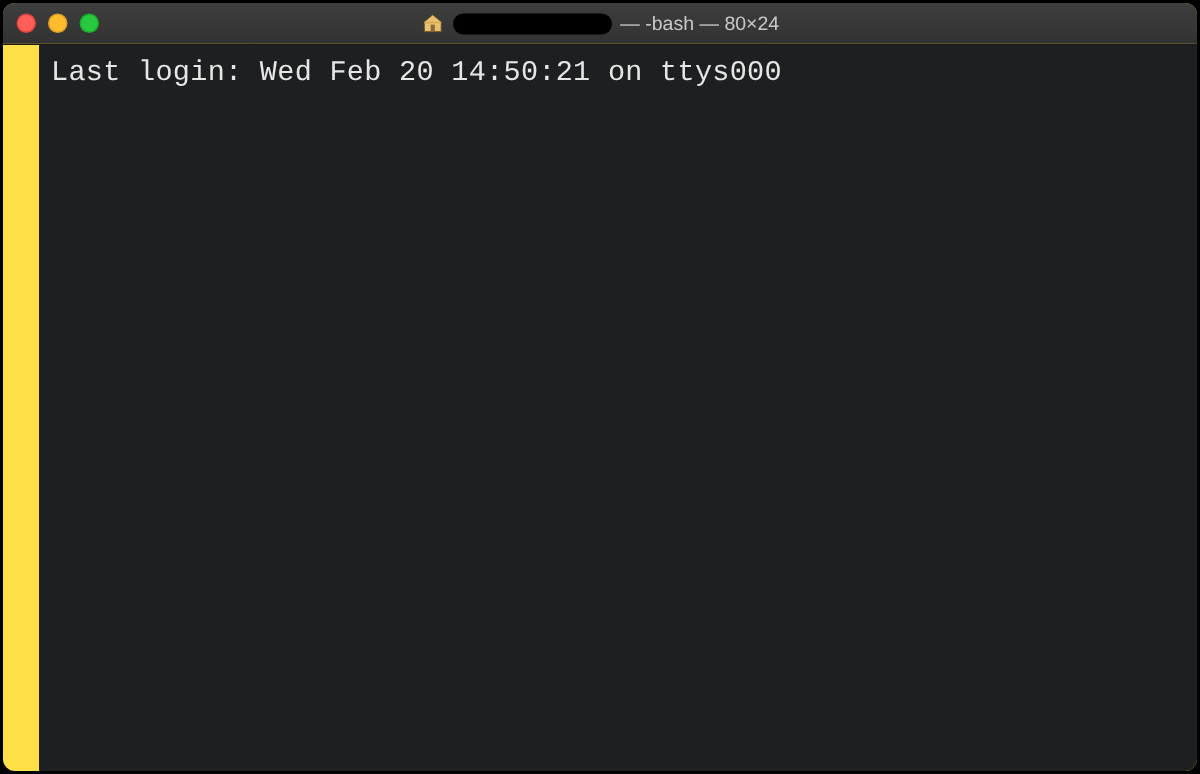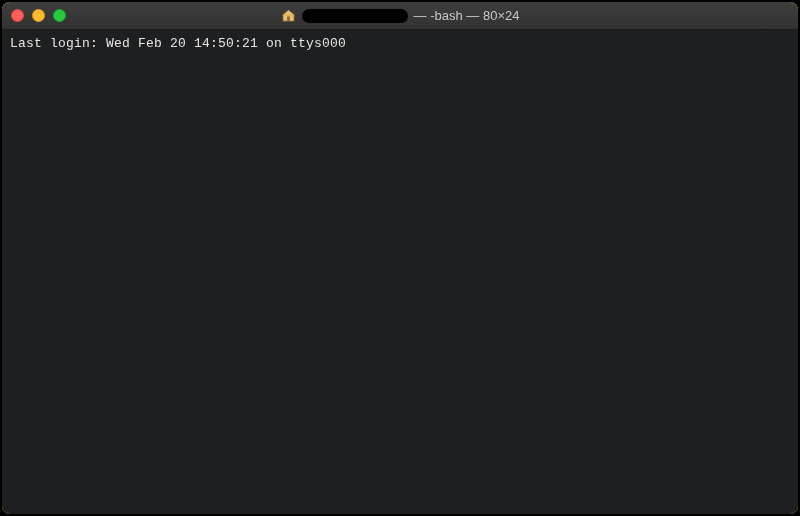--- a/index.html
+++ b/index.html
@@ -71,25 +71,26 @@
       display: inline-block;
     }
     .title-redaction {
       width: 106px;
       height: 14px;
     }
     .terminal-body {
       flex: 1;
       background: #1d1f21;
       padding: 6px 8px;
-      font-size: 13px;
+      font-size: 19px;
       line-height: 1.28;
       color: #e6e6e6;
       letter-spacing: 0.2px;
       overflow: hidden;
+      margin-left: 24px;
     }
     .terminal-line {
       white-space: pre;
       display: flex;
       align-items: center;
     }
     .prompt-redaction {
       width: 82px;
       height: 14px;
       margin: 0 4px;

